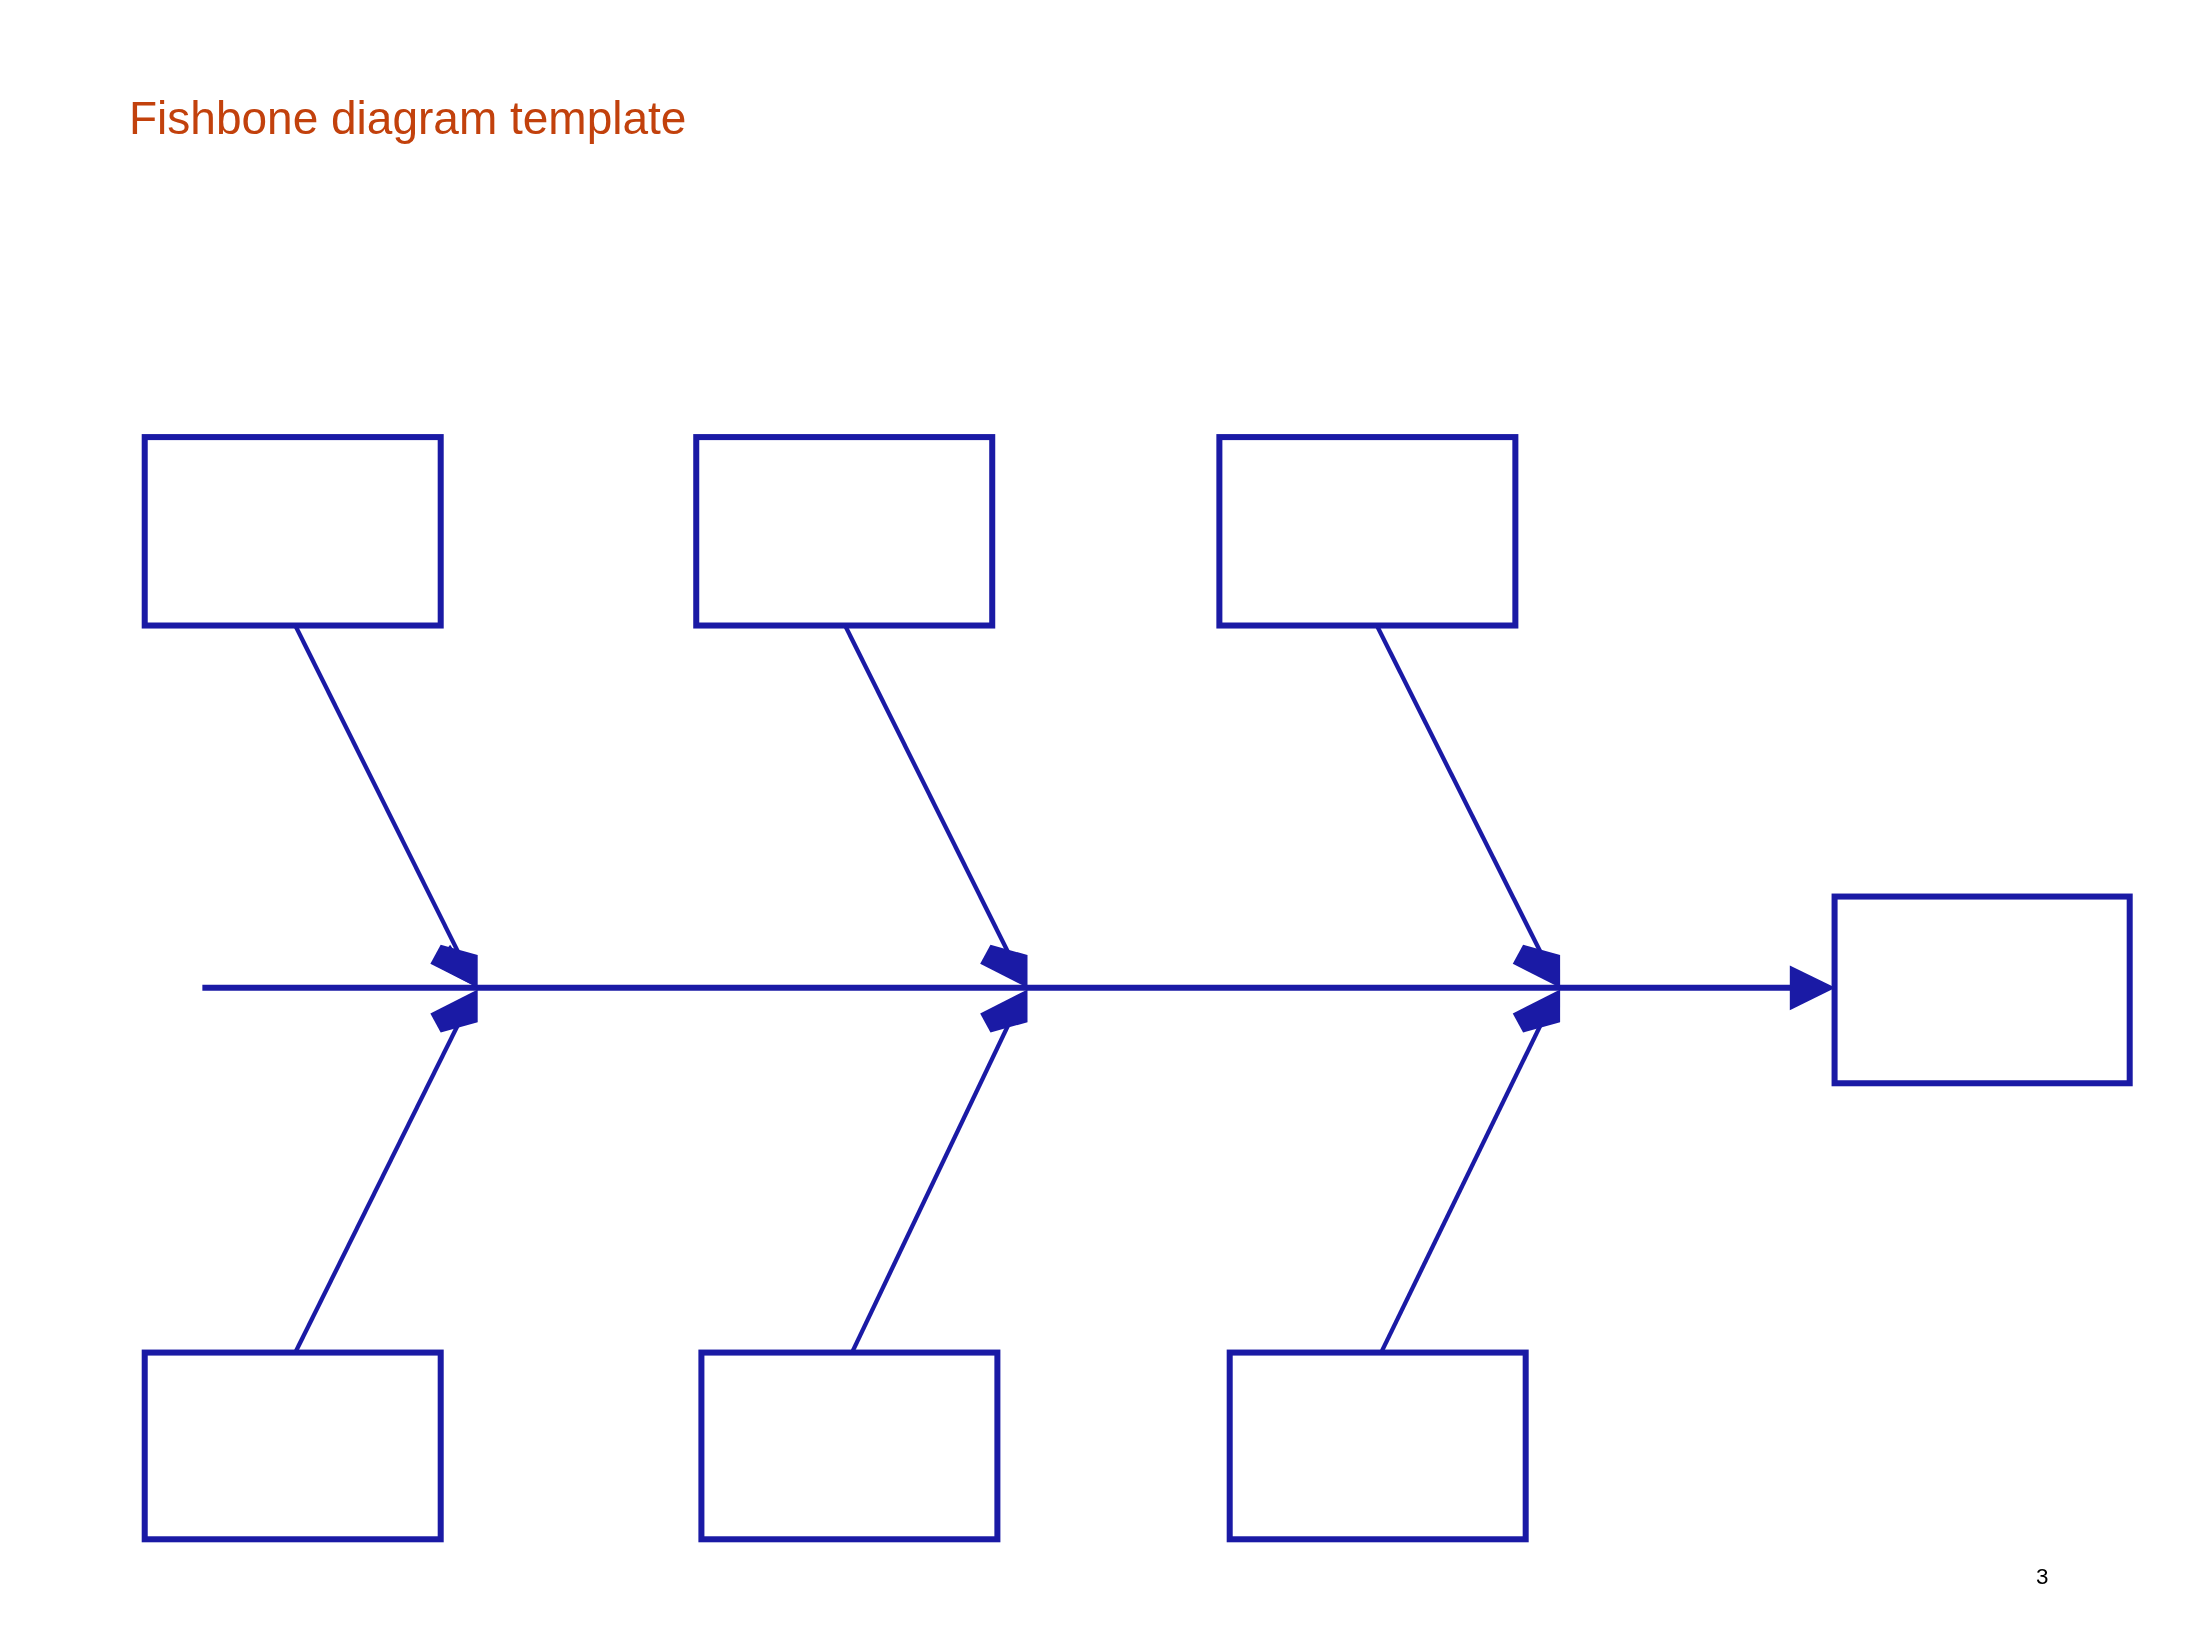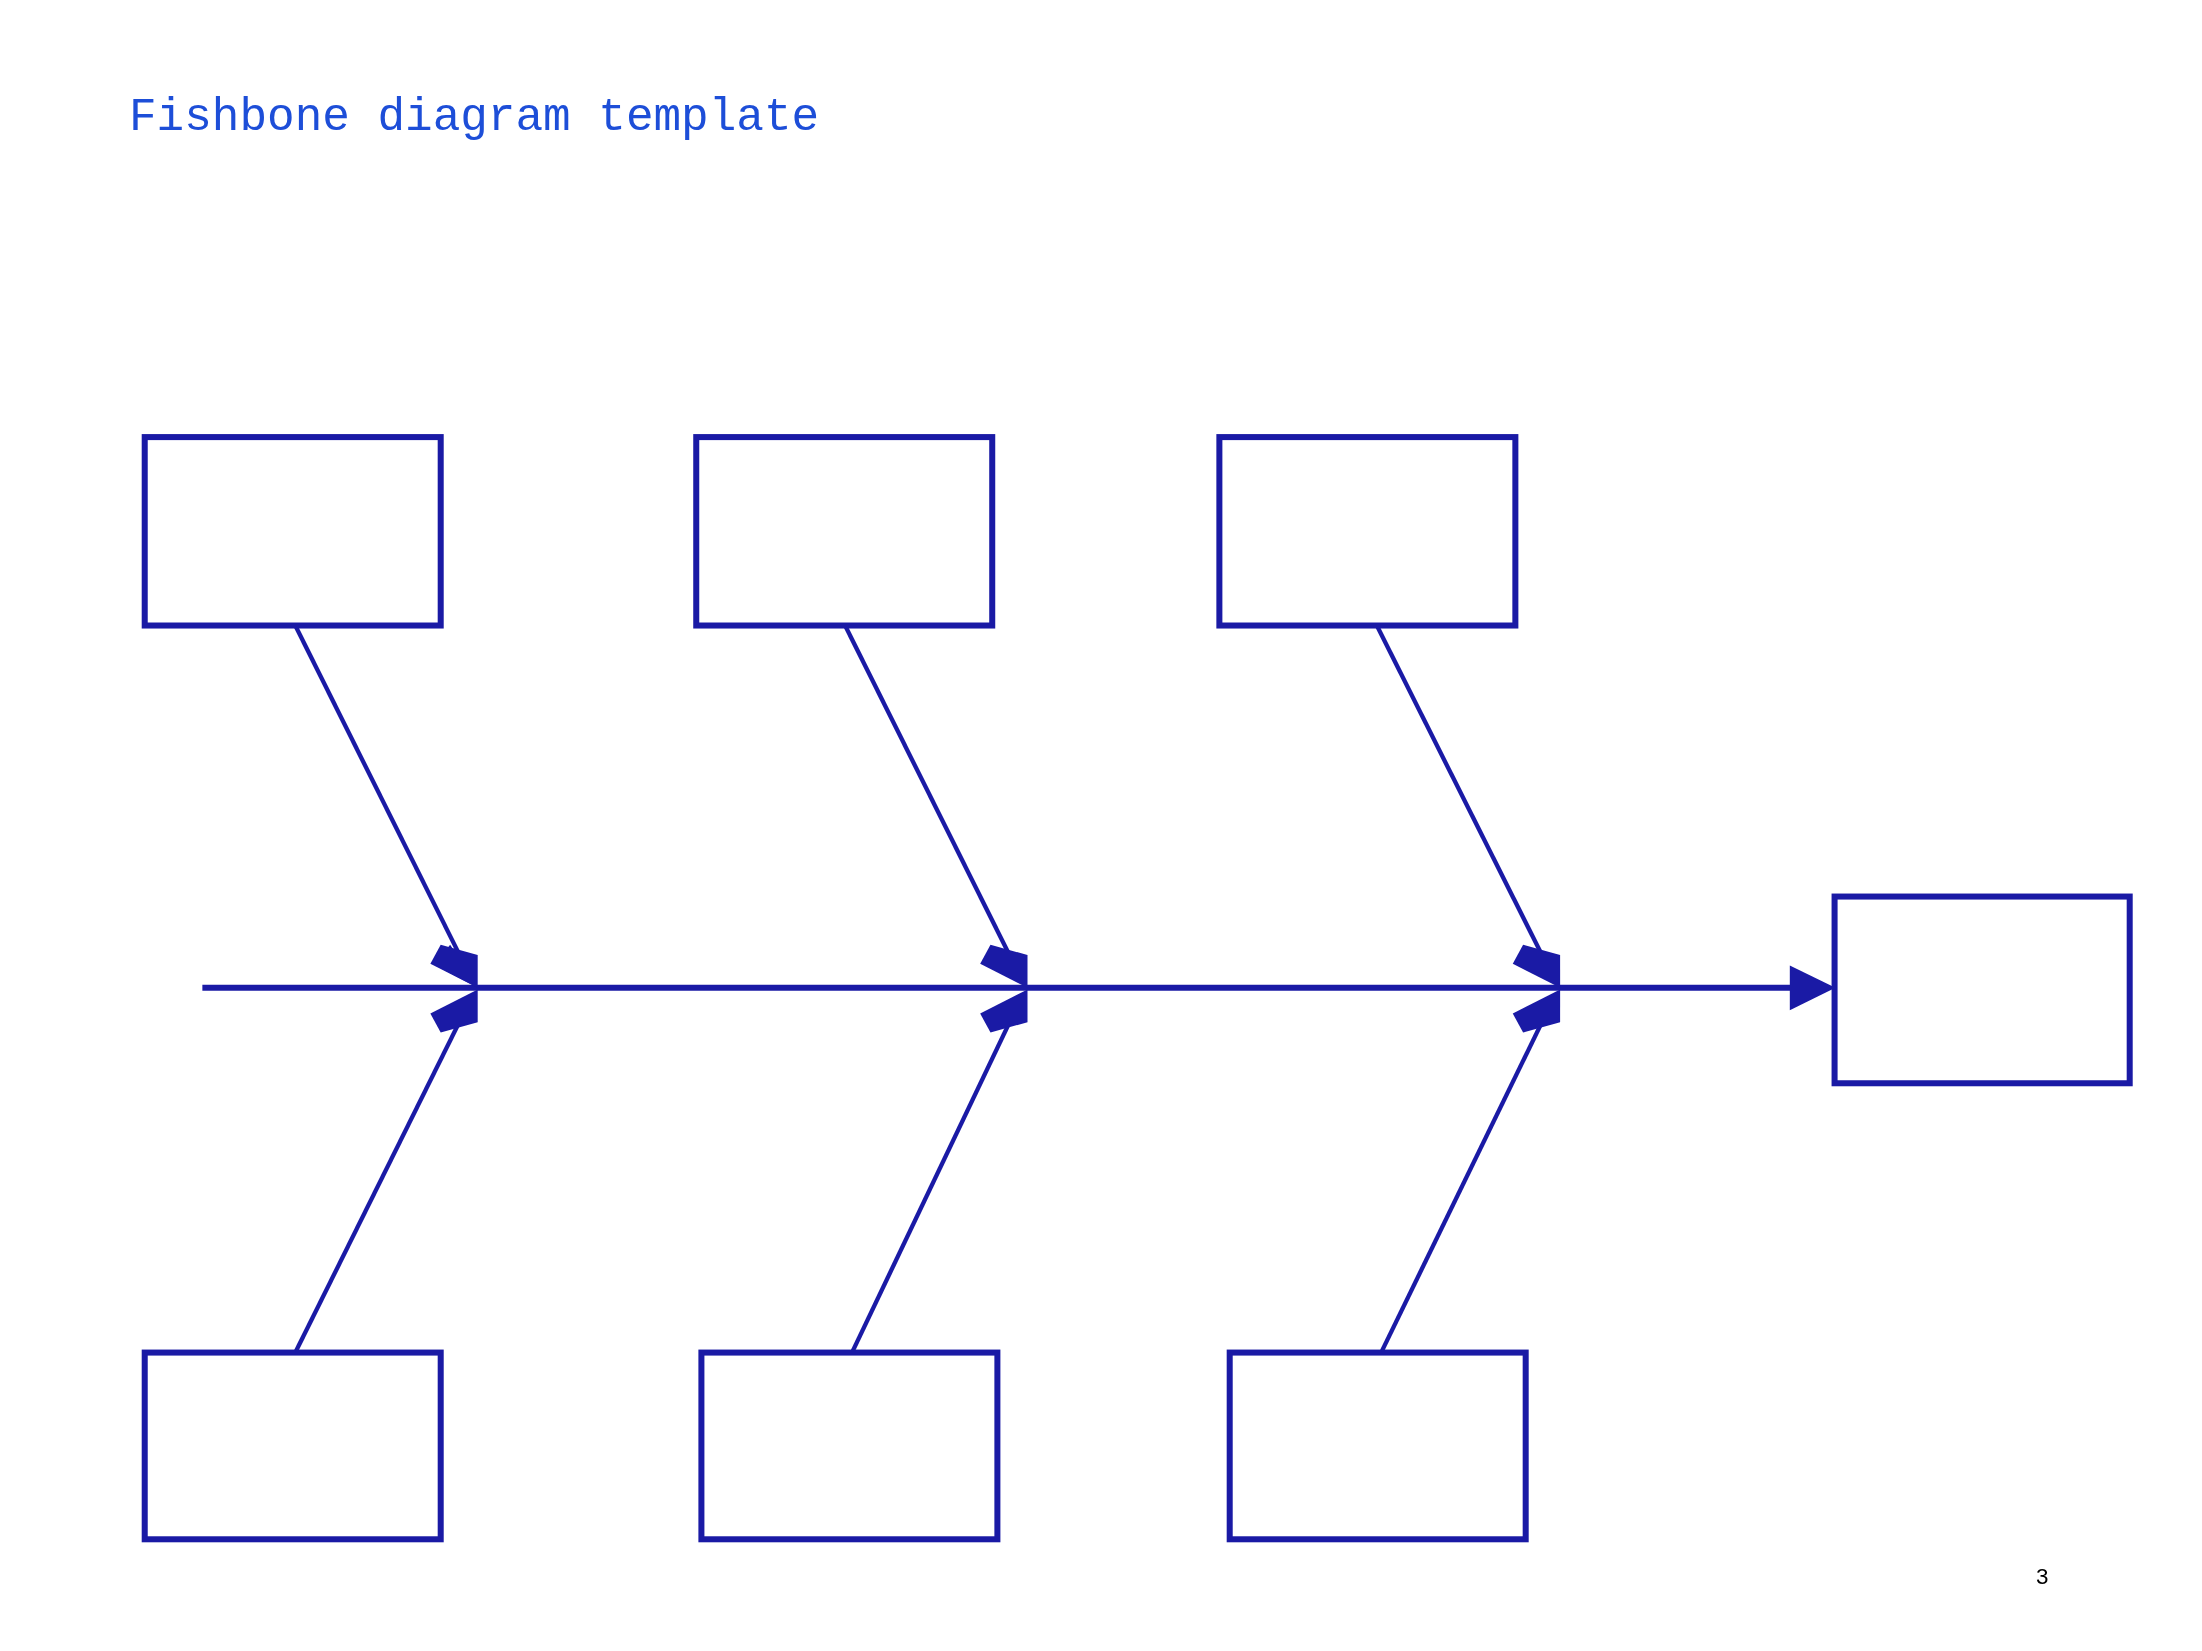--- a/index.html
+++ b/index.html
@@ -25,22 +25,22 @@
     height: 1652px;
     background: #ffffff;
   }
 
   #slide-title {
     position: absolute;
     left: 129px;
     top: 93px;
     font-size: 46px;
     line-height: 1.1;
-    color: #1d4ed8;
-    font-family: Liberation Mono, monospace;
+    color: #c2410c;
+    font-family: Liberation Sans, sans-serif;
     font-weight: normal;
     white-space: nowrap;
     letter-spacing: 0px;
   }
 
   #page-number {
     position: absolute;
     left: 2036px;
     top: 1564px;
     font-size: 22.4px;

